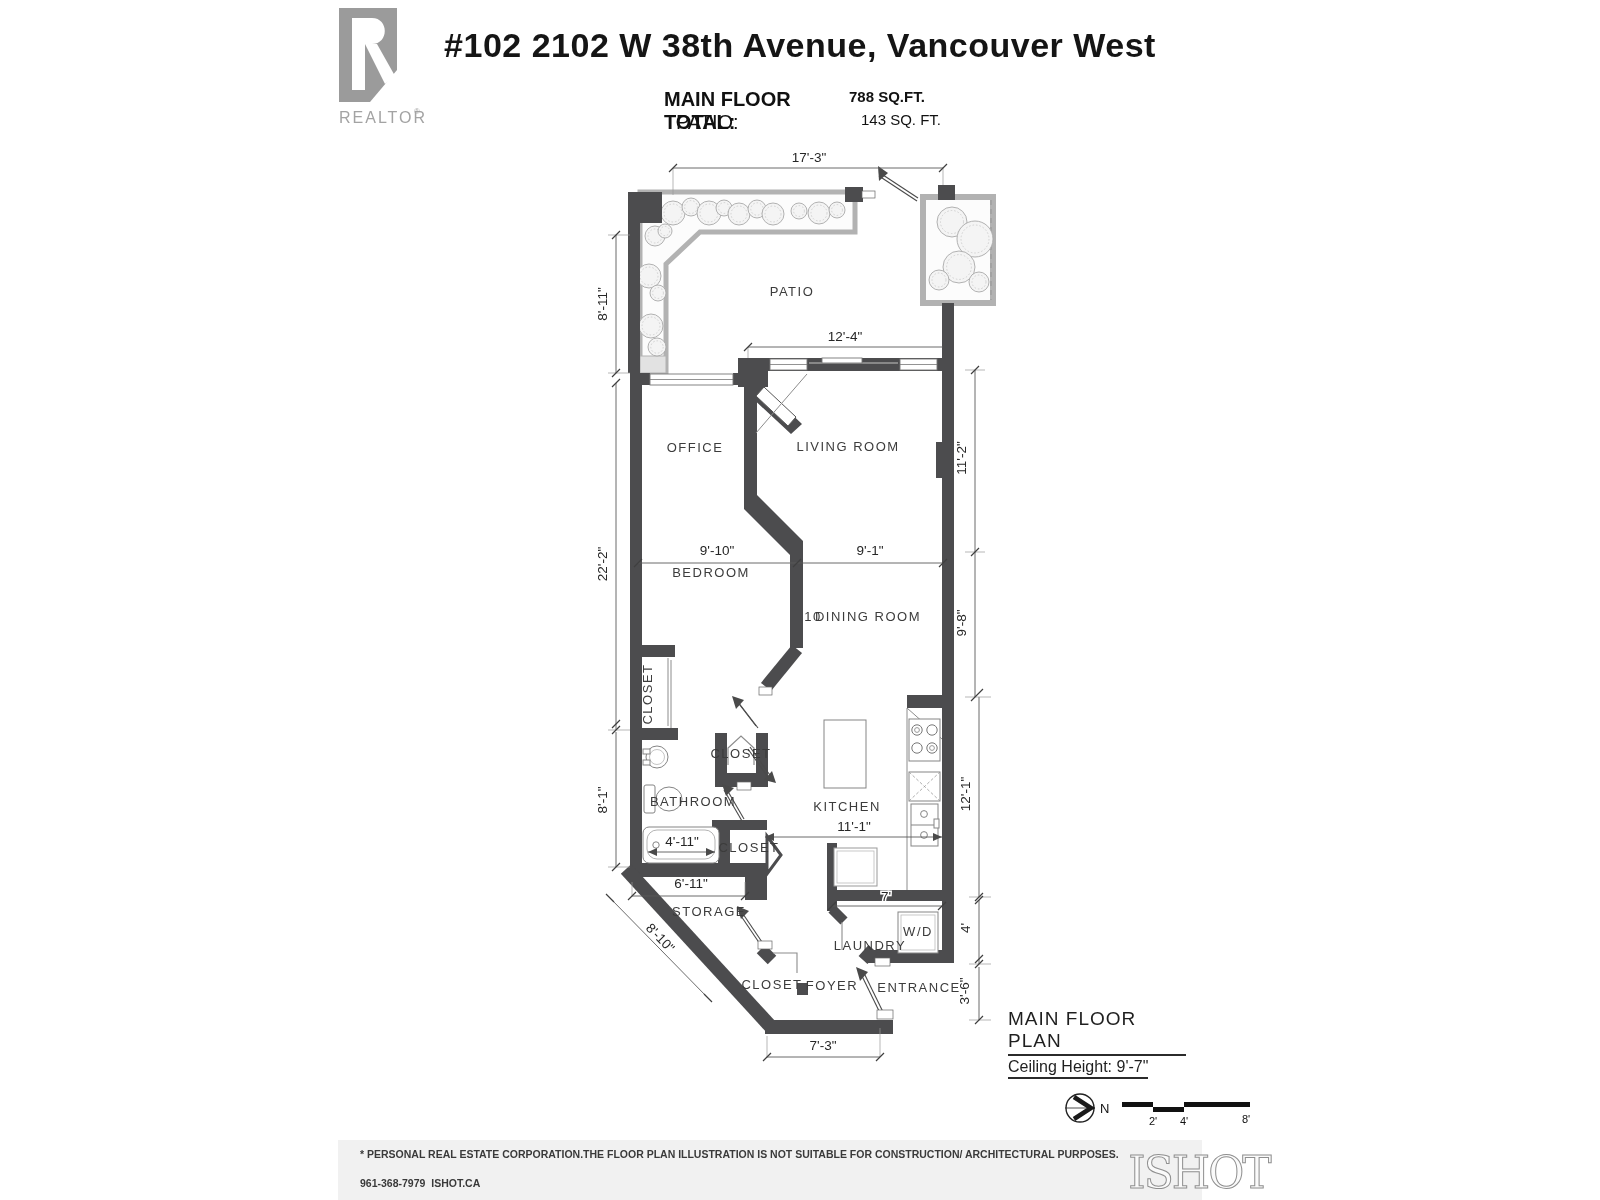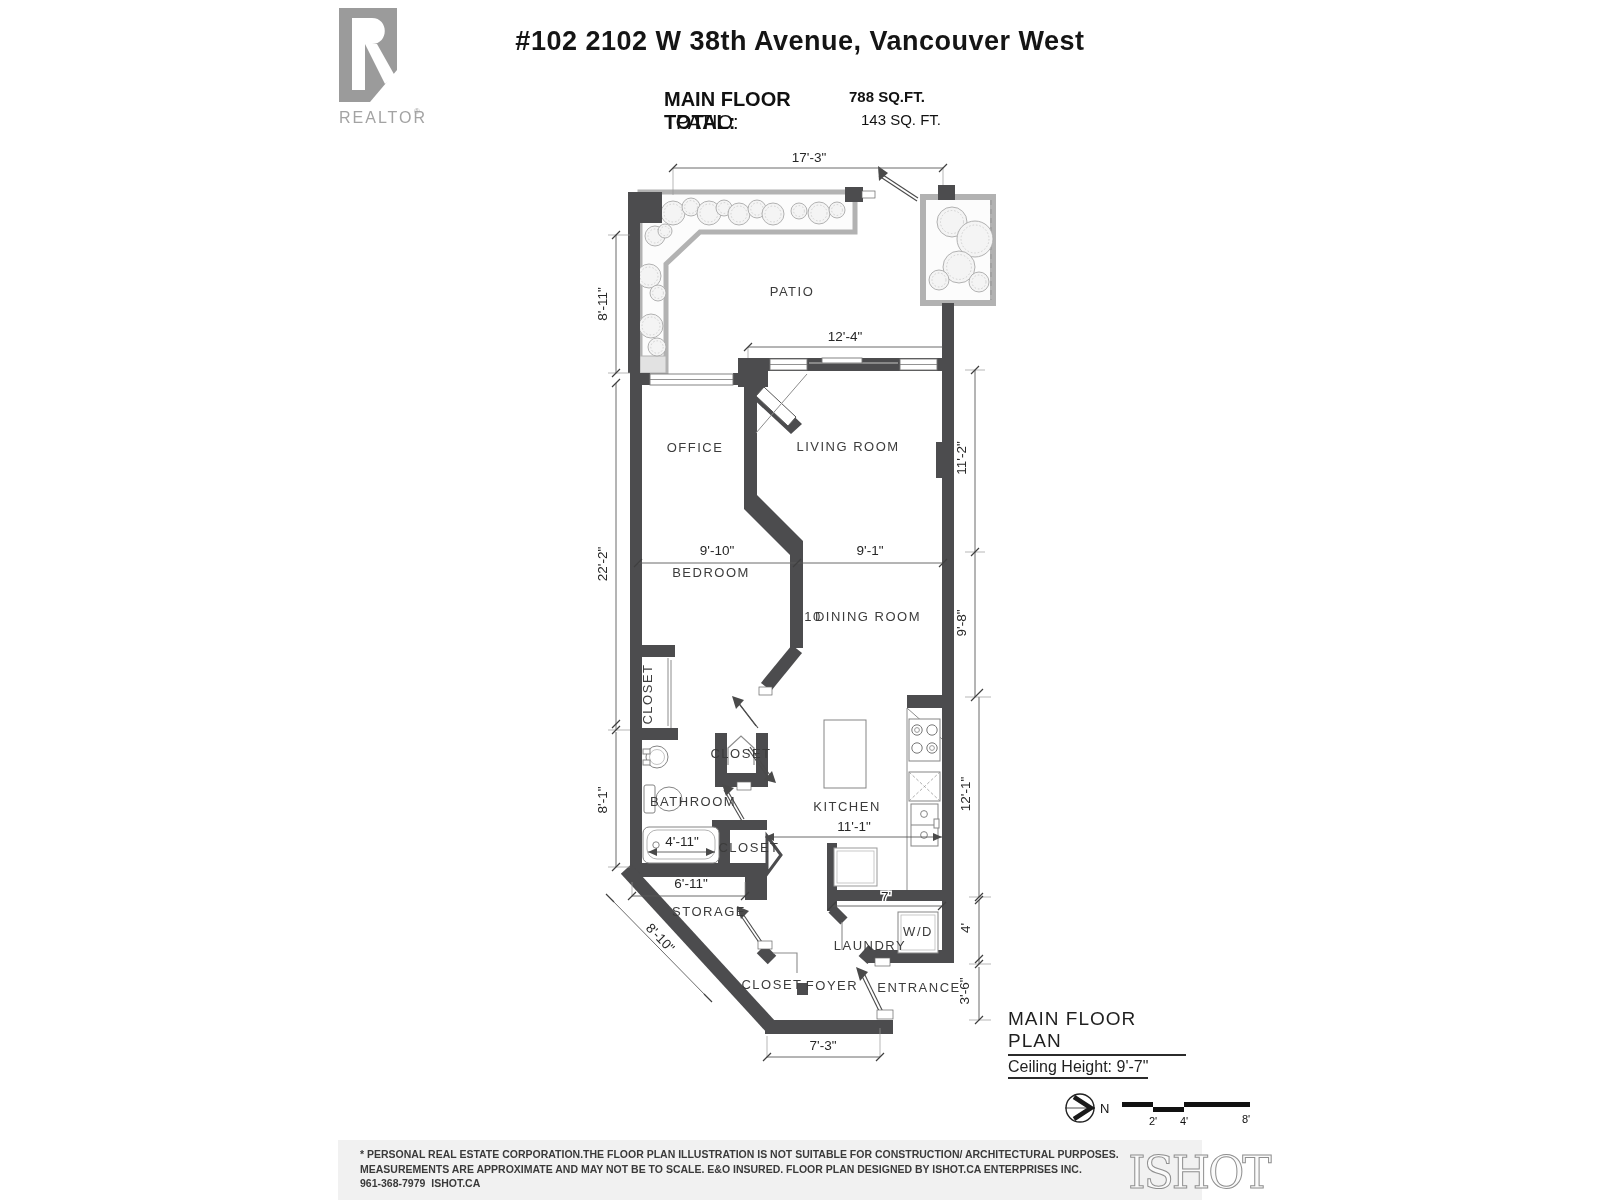--- a/index.html
+++ b/index.html
@@ -1,19 +1,19 @@
 <!DOCTYPE html>
 <html><head>
 <meta charset="utf-8">
 <style>
   html,body{margin:0;padding:0;background:#ffffff;}
   #page{position:relative;width:1600px;height:1200px;background:#fff;overflow:hidden;
         font-family:"Liberation Sans",sans-serif;}
   .abs{position:absolute;}
-  #title{left:0;top:26px;width:1600px;text-align:center;font-size:27px;font-weight:bold;color:#151515;letter-spacing:.5px;}
+  #title{left:0;top:26px;width:1600px;text-align:center;font-size:34px;font-weight:bold;color:#151515;letter-spacing:.5px;}
   .statlab{left:664px;width:190px;font-size:20px;color:#111;}
   .statval{left:849px;width:200px;font-size:15px;color:#111;}
   .r1{top:88px;font-weight:bold;}
   .r2{top:111px;font-weight:normal;margin-left:12px;}
   #mfp{left:1008px;top:980px;width:178px;color:#1f1f1f;}
   #mfp .l1{display:inline-block;font-size:19px;letter-spacing:1px;border-bottom:2px solid #2b2b2b;padding-bottom:2px;margin-top:28px;}
   #mfp .l2{display:inline-block;font-size:16px;margin-top:2px;border-bottom:2px solid #2b2b2b;padding-bottom:1px;}
   #strip{left:338px;top:1140px;width:864px;height:60px;background:#f1f1f1;}
   #strip .txt{position:absolute;left:22px;top:7px;font-size:10.5px;font-weight:600;color:#3a3a3a;line-height:14.5px;white-space:pre;}
   
@@ -343,20 +343,20 @@
       <rect x="92" y="20" width="31" height="5" fill="#111"></rect>
       <rect x="123" y="25" width="31" height="5" fill="#111"></rect>
       <rect x="154" y="20" width="66" height="5" fill="#111"></rect>
       <text x="123" y="43" font-size="11" fill="#111" text-anchor="middle">2'</text>
       <text x="154" y="43" font-size="11" fill="#111" text-anchor="middle">4'</text>
       <text x="216" y="41" font-size="11" fill="#111" text-anchor="middle">8'</text>
     </g>
   </svg>
 
   <div id="strip" class="abs">
-    <div class="txt"><span>* PERSONAL REAL ESTATE CORPORATION.THE FLOOR PLAN ILLUSTRATION IS NOT SUITABLE FOR CONSTRUCTION/ ARCHITECTURAL PURPOSES.</span><br><span>MEASUREMENTS ARE APPROXIMATE AND MAY NOT BE TO SCALE. E&amp;O INSURED. FLOOR PLAN DESIGNED BY ISHOT.CA ENTERPRISES INC.</span><br><span>961-368-7979  ISHOT.CA</span></div>
+    <div class="txt"><span>* PERSONAL REAL ESTATE CORPORATION.THE FLOOR PLAN ILLUSTRATION IS NOT SUITABLE FOR CONSTRUCTION/ ARCHITECTURAL PURPOSES.</span><br><br><span>961-368-7979  ISHOT.CA</span></div>
   </div>
 
   <svg class="abs" style="left:1125px;top:1146px;" width="150" height="56">
     <text x="74" y="42" text-anchor="middle" font-family="DejaVu Serif, serif" font-size="44" letter-spacing="-2" fill="#fafafa" stroke="#8f8f8f" stroke-width="1">ISHOT</text>
   </svg>
 
 </div>
 
 </body></html>

